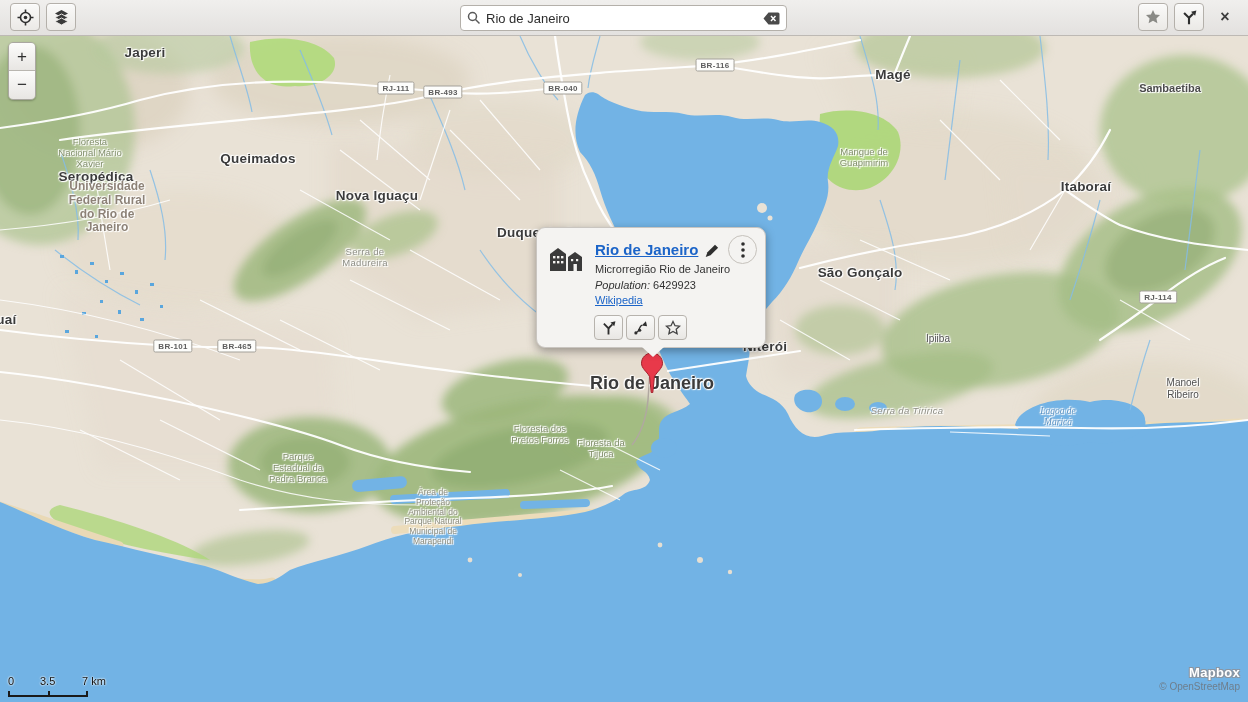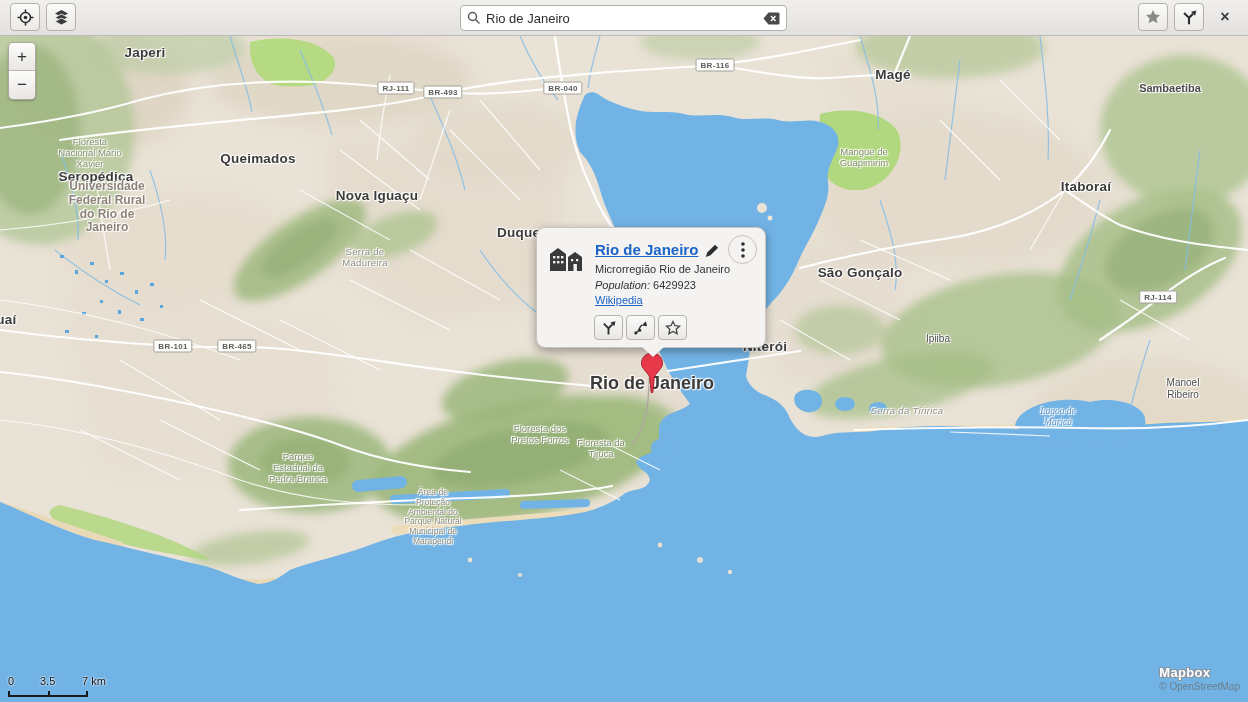--- a/index.html
+++ b/index.html
@@ -87,21 +87,21 @@
   
   .scale { position:absolute; left:8px; top:639px; z-index:8; width:110px; }
   .scale .nums { position:relative; height:14px; font-size:11px; color:#111;
                  text-shadow:0 0 2px #fff,0 0 2px #fff; }
   .scale .n0 { position:absolute; left:0; } .scale .n1 { position:absolute; left:32px; } .scale .n2 { position:absolute; left:74px; }
   .scale .bar { position:relative; margin-top:2px; width:80px; height:6px;
                 border-left:2px solid #1a1a1a; border-right:2px solid #1a1a1a; border-bottom:2px solid #1a1a1a; }
   .scale .bar .tick { position:absolute; left:38px; top:0; width:2px; height:6px; background:#1a1a1a; }
 
   
-  .attri { position:absolute; right:8px; top:629px; z-index:8; text-align:left; }
+  .attri { position:absolute; right:8px; top:629px; z-index:8; text-align:right; }
   .mapbox-logo { font-size:13px; font-weight:700; color:#fff; letter-spacing:.3px;
                  text-shadow:-1px -1px 0 #8b95a1,1px -1px 0 #8b95a1,-1px 1px 0 #8b95a1,1px 1px 0 #8b95a1; }
   .osm { font-size:10px; color:#6e7e8c; margin-top:1px; }
 </style>
 </head>
 <body>
 
 <div class="header">
   <div class="hgroup-left">
     <button class="hbtn">

